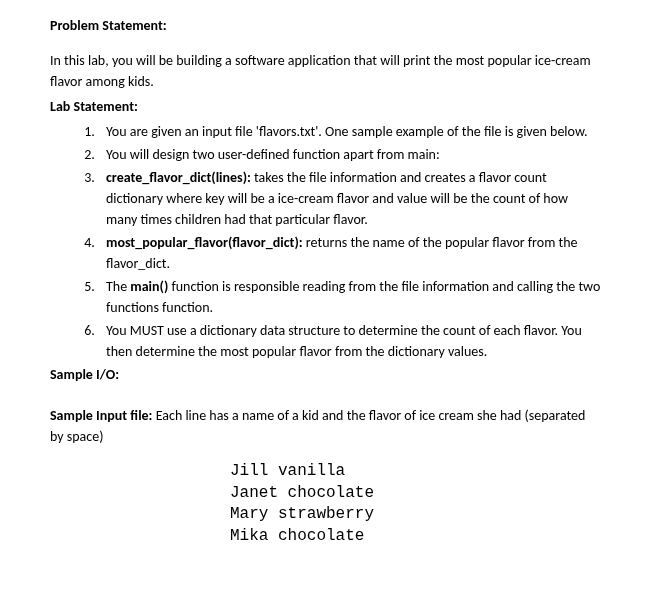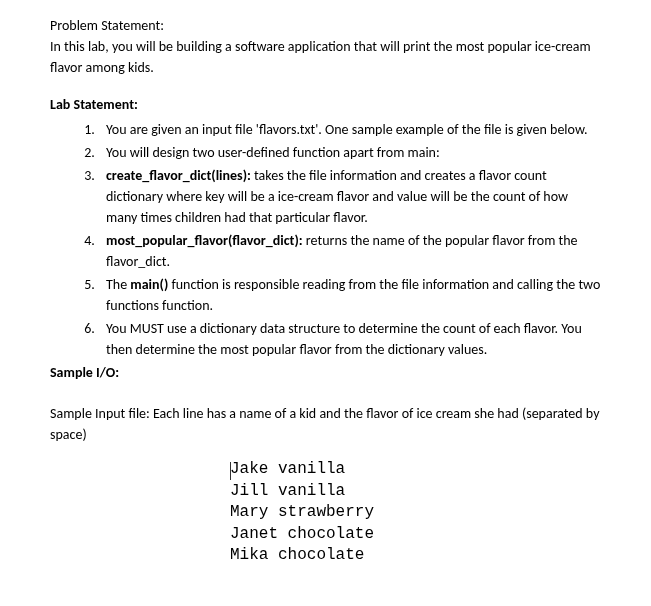--- a/index.html
+++ b/index.html
@@ -10,25 +10,25 @@
     body {
       font-family: Calibri, Arial, sans-serif;
       font-size: 14px;
       color: #000;
       background: #fff;
       width: 651px;
       padding: 15px 50px 25px 50px;
       line-height: 1.5;
     }
     .heading {
-      font-weight: normal;
-      margin-bottom: 0;
+      font-weight: bold;
+      margin-bottom: 14px;
     }
     .intro {
-      margin-bottom: 16px;
+      margin-bottom: 4px;
     }
     .section-heading {
       font-weight: bold;
       margin-bottom: 4px;
     }
     ol {
       list-style-position: outside;
       padding-left: 48px;
     }
     ol li {
@@ -39,21 +39,21 @@
       font-weight: bold;
     }
     .sample-io-heading {
       font-weight: bold;
       margin-bottom: 20px;
     }
     .sample-input-line {
       margin-bottom: 6px;
     }
     .sample-input-line .bold {
-      font-weight: normal;
+      font-weight: bold;
       text-align: center;
     }
     .data-block {
       font-family: "Courier New", Courier, monospace;
       font-size: 16px;
       margin: 14px 0 24px 180px;
       line-height: 1.35;
       position: relative;
     }
     .cursor-mark {
@@ -95,18 +95,17 @@
   </li>
 </ol>
 
 <div class="sample-io-heading">Sample I/O:</div>
 
 <div class="sample-input-line">
   <span class="bold">Sample Input file:</span><span> Each line has a name of a kid and the flavor of ice cream she had (separated by space)</span>
 </div>
 
 <div class="data-block">
-  <div><span class="cursor-mark"></span><span>Jake vanilla</span></div>
   <div>Jill vanilla</div>
+  <div>Janet chocolate</div>
   <div>Mary strawberry</div>
-  <div>Janet chocolate</div>
   <div>Mika chocolate</div>
 </div>
 
 </body></html>

